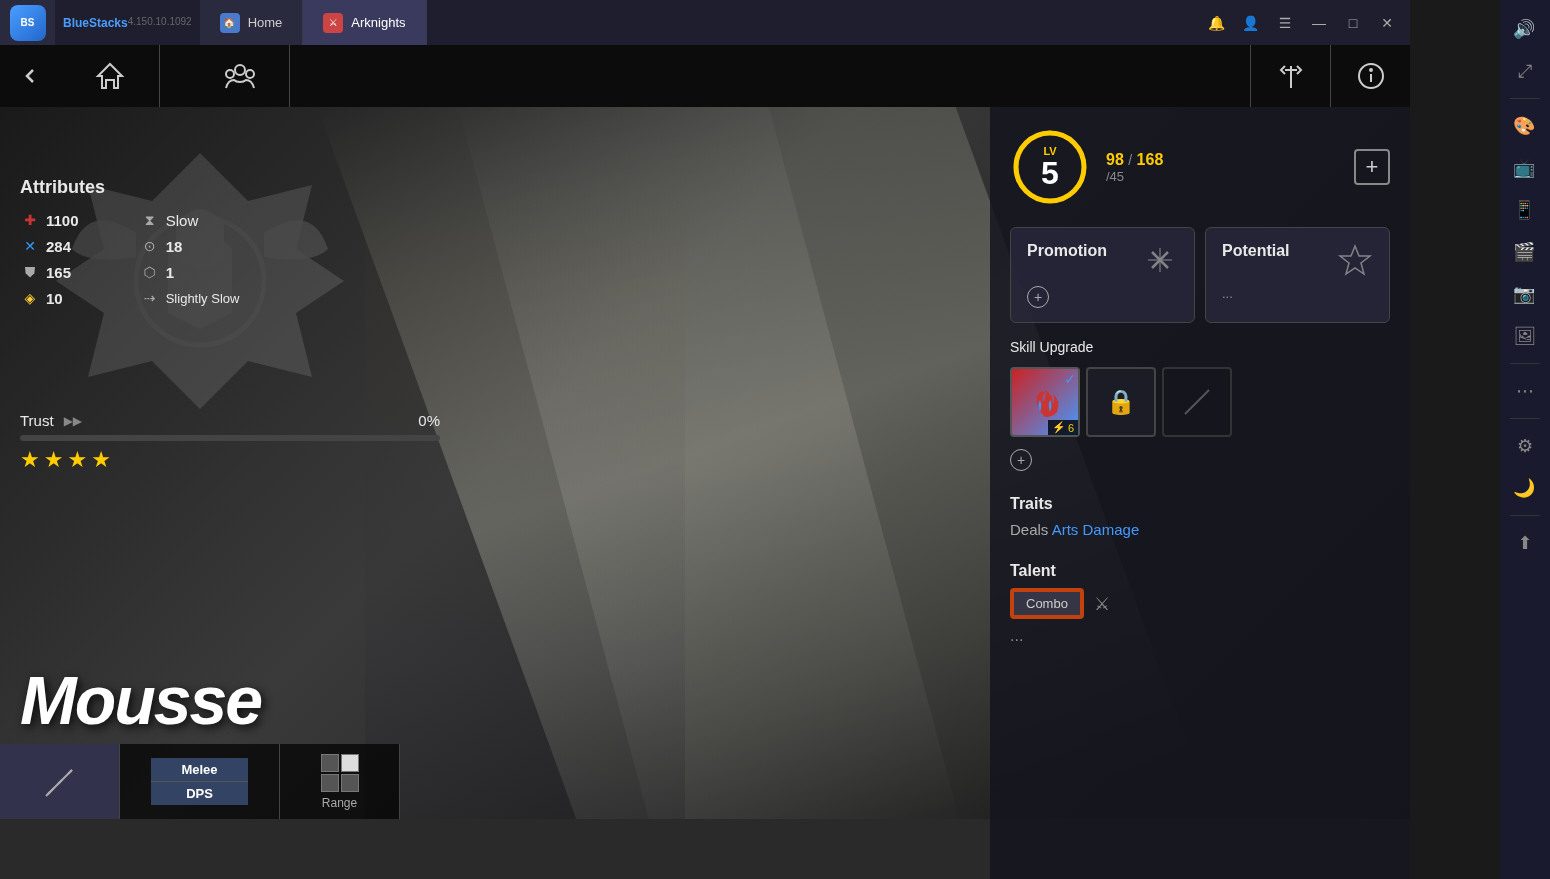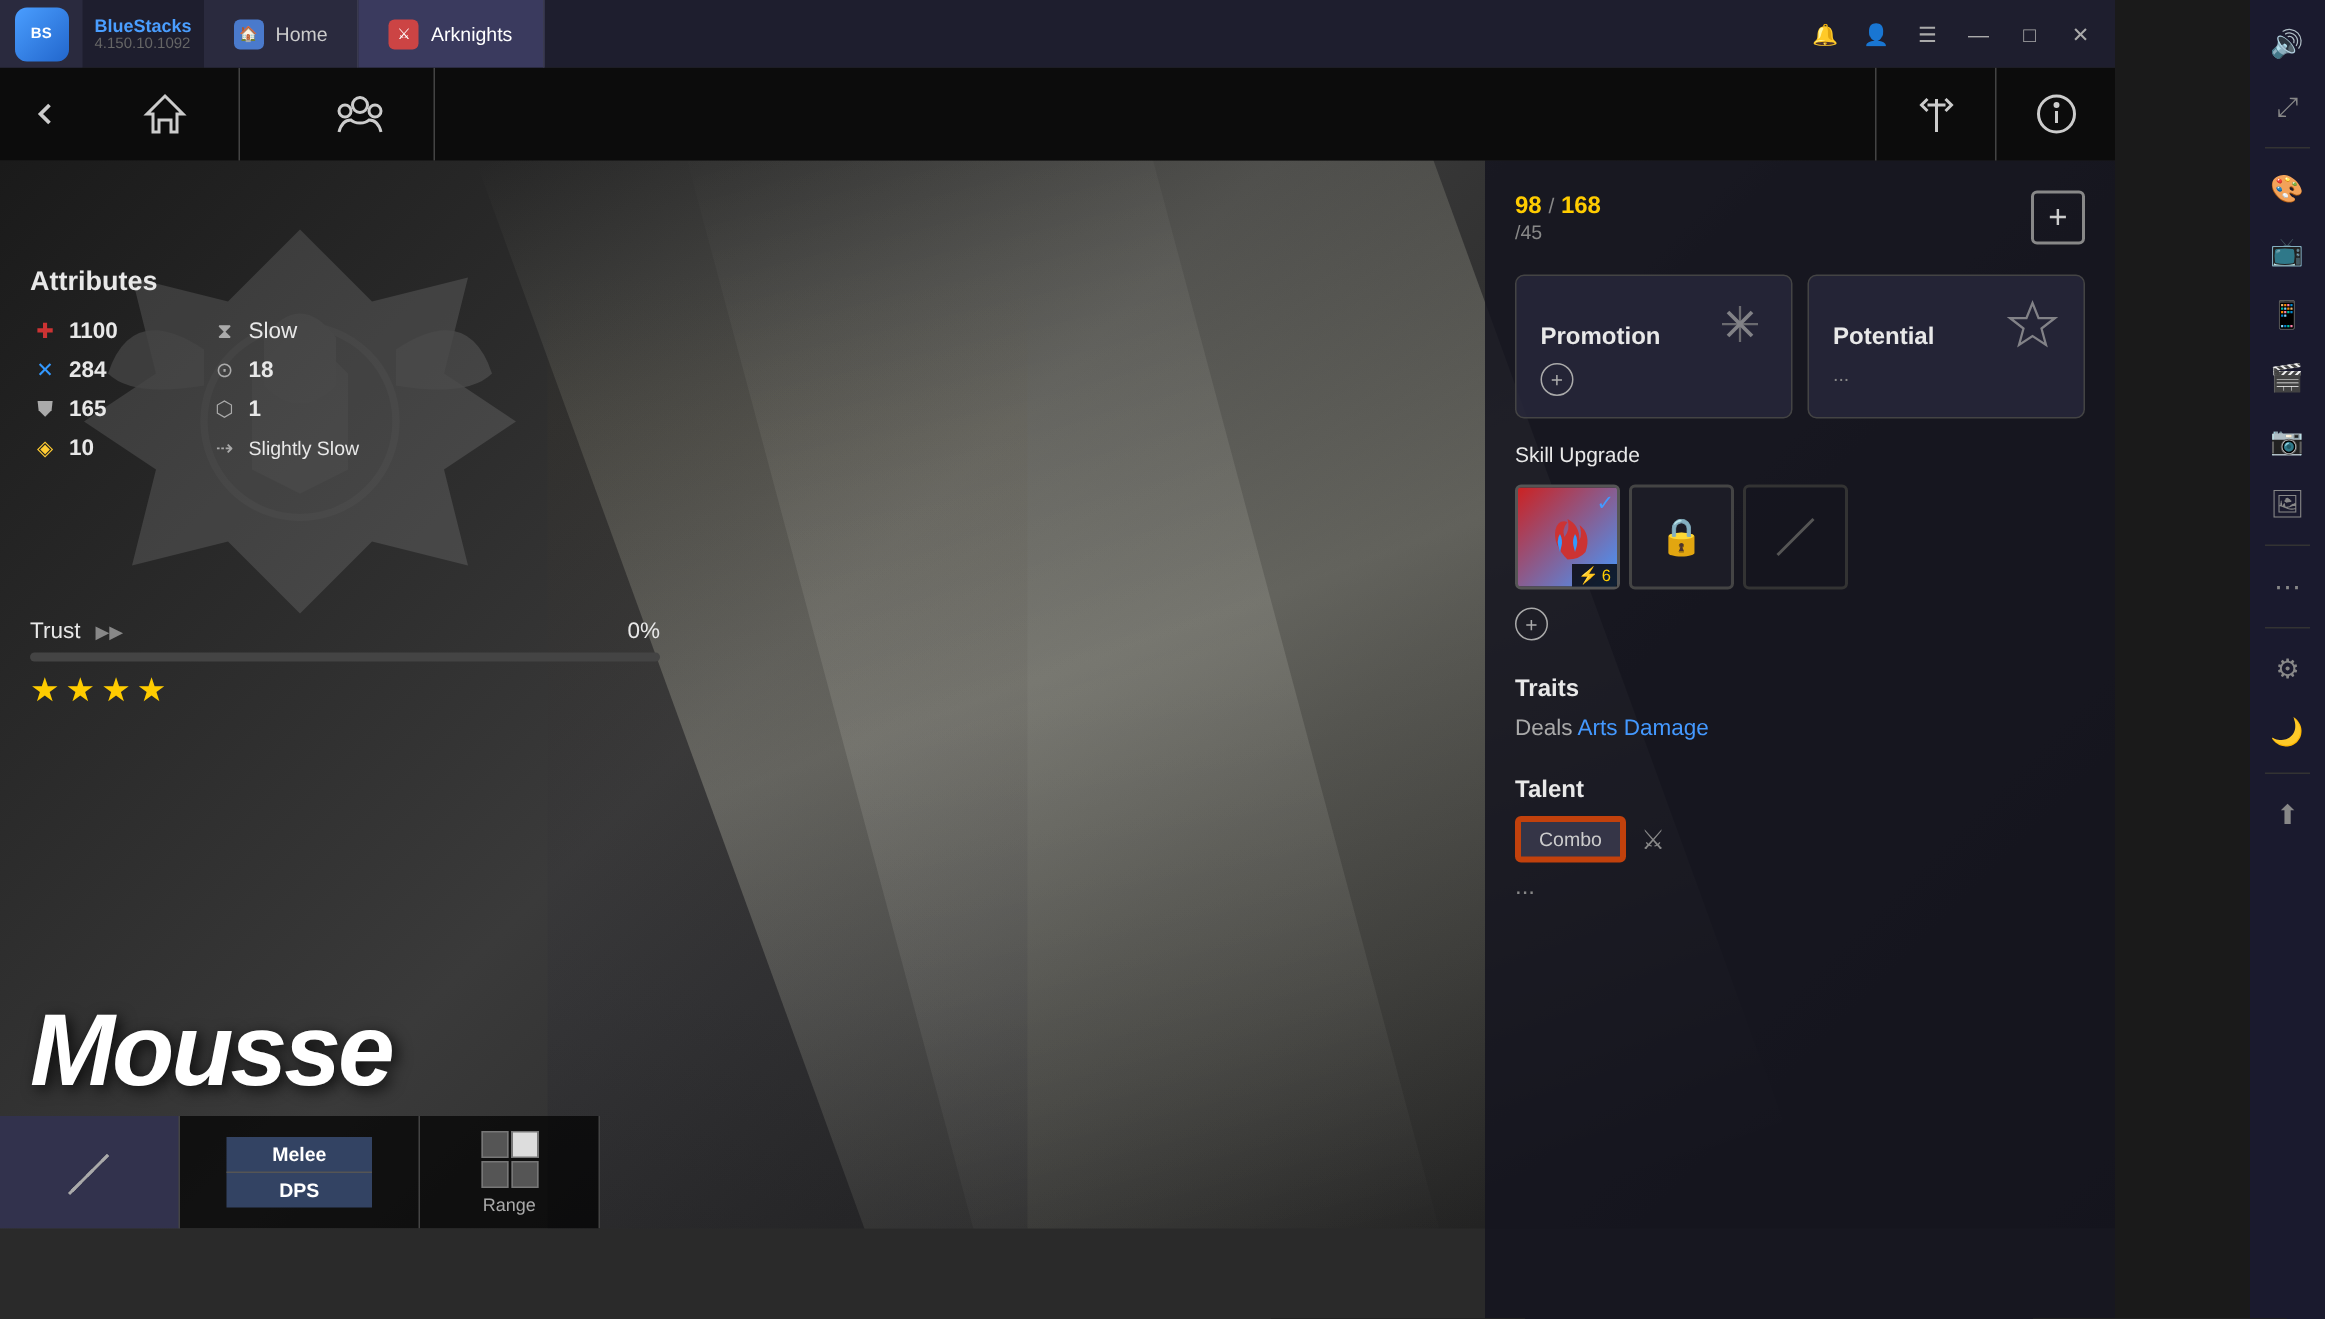--- a/index.html
+++ b/index.html
@@ -453,21 +453,21 @@
       border-radius: 6px;
       padding: 14px 16px;
       display: flex;
       flex-direction: column;
       gap: 8px;
       cursor: pointer;
       position: relative;
     }
     .promo-card-header {
       display: flex;
-      align-items: flex-end;
+      align-items: flex-start;
       justify-content: space-between;
     }
     .promo-card-title {
       color: #e8e8e8;
       font-size: 16px;
       font-weight: bold;
     }
     .promo-card-icon {
       opacity: 0.7;
     }
@@ -665,21 +665,21 @@
       gap: 6px;
     }
   </style>
 </head>
 <body>
 
 <div class="titlebar">
   <div class="bs-logo">
     <div class="bs-logo-inner">BS</div>
   </div>
-  <div style="display:flex;flex-direction:column;padding:0 8px;justify-content:center;">
+  <div style="display:flex;flex-direction:row;padding:0 8px;justify-content:center;">
     <span style="color:#4a9eff;font-size:12px;font-weight:bold;">BlueStacks</span>
     <span style="color:#666;font-size:10px;">4.150.10.1092</span>
   </div>
 
   <div class="tab">
     <div class="tab-icon">🏠</div>
     <span>Home</span>
   </div>
 
   <div class="tab active">
@@ -874,20 +874,32 @@
         </div>
         <span class="action-btn-label">Range</span>
       </div>
     </div>
 
   </div>
 
   <div class="right-panel">
 
     <div class="level-section">
+      <div class="xp-arc-container">
+        <svg class="xp-arc-svg" width="80" height="80" viewBox="0 0 80 80">
+
+          <circle cx="40" cy="40" r="34" fill="none" stroke="#333" stroke-width="5"></circle>
+
+          <circle cx="40" cy="40" r="34" fill="none" stroke="#ffcc00" stroke-width="5" stroke-dasharray="213 344" stroke-linecap="round"></circle>
+        </svg>
+        <div class="level-circle" style="position:absolute;top:0;left:0;border:none;background:transparent;">
+          <span class="level-lv">LV</span>
+          <span class="level-num">5</span>
+        </div>
+      </div>
       <div class="level-info">
         <div>
           <span style="color:#ffcc00;font-size:16px;font-weight:bold;">98</span>
           <span style="color:#888;font-size:14px;">/</span>
           <span style="color:#ffcc00;font-size:16px;font-weight:bold;">168</span>
         </div>
         <div style="color:#888;font-size:13px;">/45</div>
       </div>
       <div class="level-plus">+</div>
     </div>

